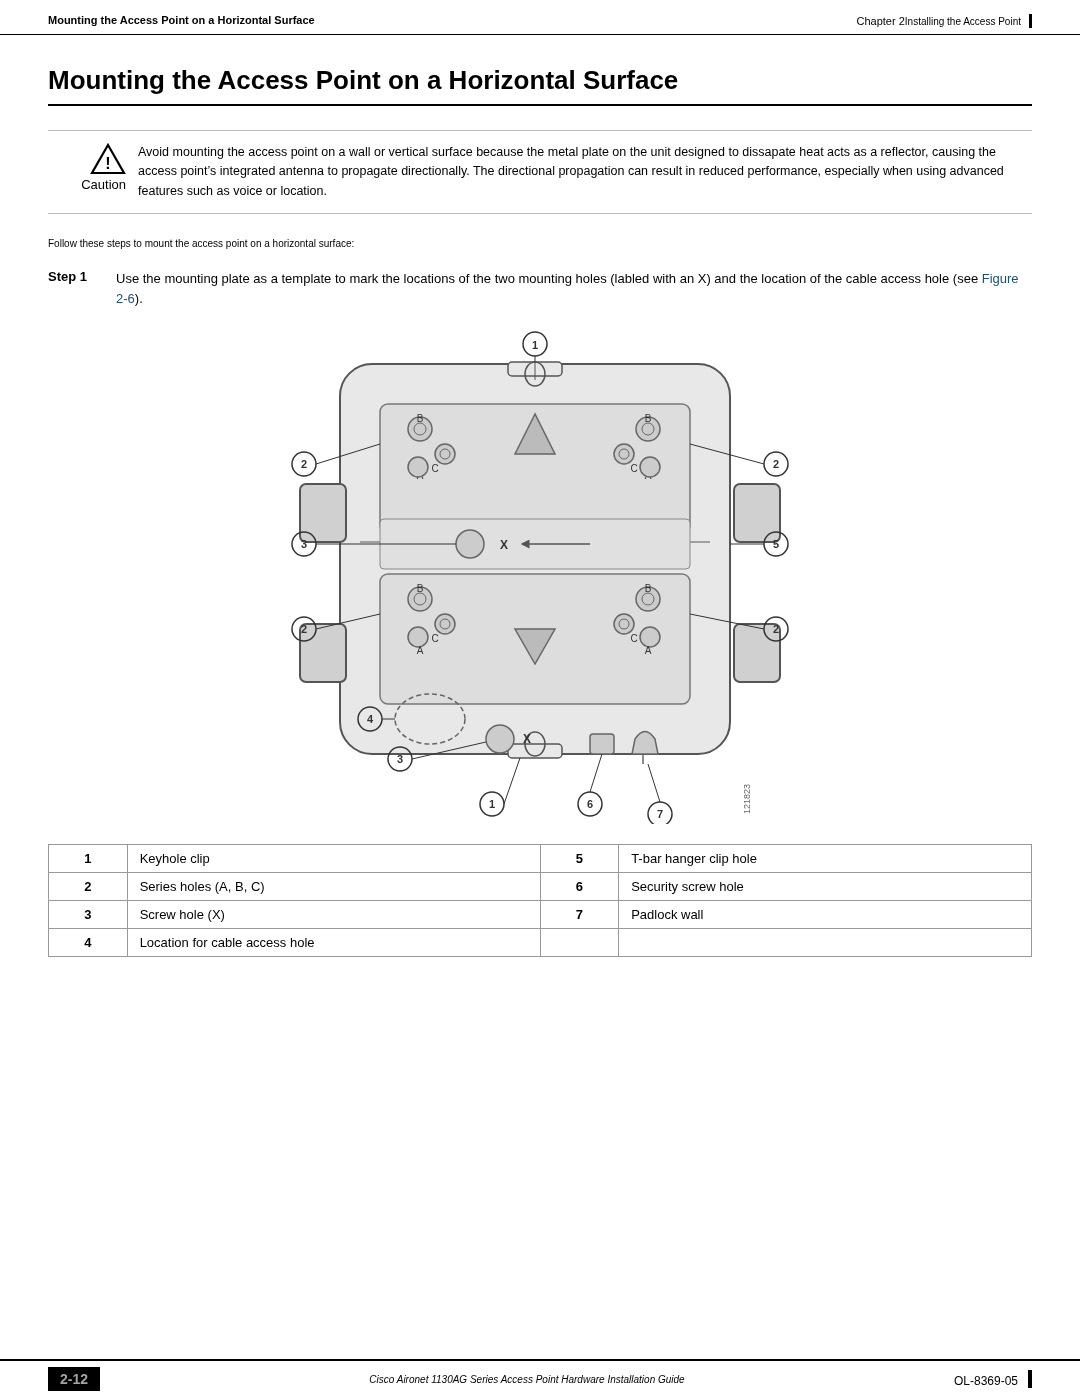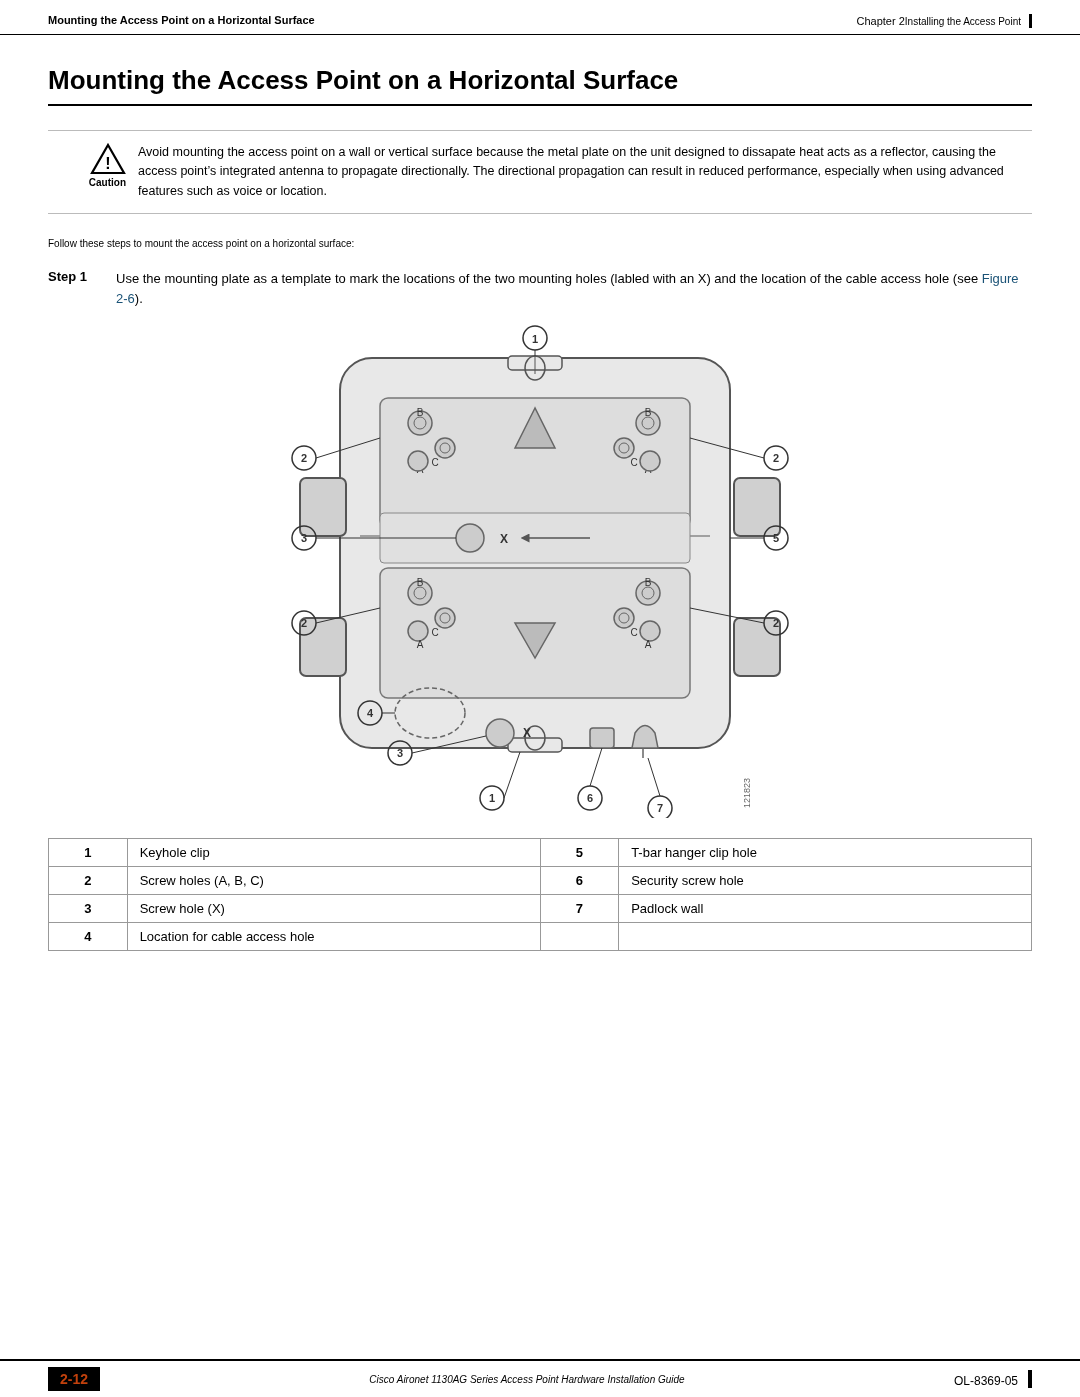--- a/index.html
+++ b/index.html
@@ -63,21 +63,21 @@
       font-size: 10px;
       margin-bottom: 18px;
       line-height: 1.5;
     }
 
     
     .step-row {
       display: flex;
       align-items: flex-start;
       gap: 12px;
-      margin-bottom: 10px;
+      margin-bottom: 16px;
     }
     .step-label {
       font-weight: bold;
       font-size: 13px;
       min-width: 56px;
     }
     .step-text {
       font-size: 13px;
       line-height: 1.5;
       flex: 1;
@@ -136,21 +136,21 @@
       left: 0;
       right: 0;
       border-top: 2px solid #000;
       display: flex;
       justify-content: space-between;
       align-items: center;
       padding: 6px 48px;
     }
     .footer-left {
       background: #000;
-      color: #c2410c;
+      color: #a3a3a3;
       font-weight: bold;
       font-size: 14px;
       padding: 4px 12px;
     }
     .footer-center {
       font-size: 10px;
       font-style: italic;
       text-align: center;
       flex: 1;
       padding: 0 28px;
@@ -207,21 +207,21 @@
 
   <div class="page-title">Mounting the Access Point on a Horizontal Surface</div>
 
   <div class="caution-wrapper">
     <div class="caution-left">
 
       <svg width="36" height="32" viewBox="0 0 36 32">
         <polygon points="18,2 34,30 2,30" fill="none" stroke="#000" stroke-width="2.2"></polygon>
         <text x="18" y="26" text-anchor="middle" font-size="16" font-weight="bold" fill="#000">!</text>
       </svg>
-      <span style="font-weight:bold;font-size:10px;">Caution</span>
+      <span style="font-weight:normal;font-size:13px;">Caution</span>
     </div>
     <div class="caution-right">Avoid mounting the access point on a wall or vertical surface because the metal plate on the unit designed to dissapate heat acts as a reflector, causing the access point’s integrated antenna to propagate directionally. The directional propagation can result in reduced performance, especially when using advanced features such as voice or location.</div>
   </div>
 
   <p class="intro-text">Follow these steps to mount the access point on a horizontal surface:</p>
 
   <div class="step-row">
     <span class="step-label">Step 1</span>
     <span class="step-text">
       <span>Use the mounting plate as a template to mark the locations of the two mounting holes (labled with an X) and the location of the cable access hole (see </span><a class="figure-ref">Figure 2-6</a><span>).</span>
@@ -377,21 +377,21 @@
   <table class="legend-table">
     <tbody>
       <tr>
         <td><strong>1</strong></td>
         <td>Keyhole clip</td>
         <td><strong>5</strong></td>
         <td>T-bar hanger clip hole</td>
       </tr>
       <tr>
         <td><strong>2</strong></td>
-        <td>Screw holes (A, B, C)</td>
+        <td>Series holes (A, B, C)</td>
         <td><strong>6</strong></td>
         <td>Security screw hole</td>
       </tr>
       <tr>
         <td><strong>3</strong></td>
         <td>Screw hole (X)</td>
         <td><strong>7</strong></td>
         <td>Padlock wall</td>
       </tr>
       <tr>

